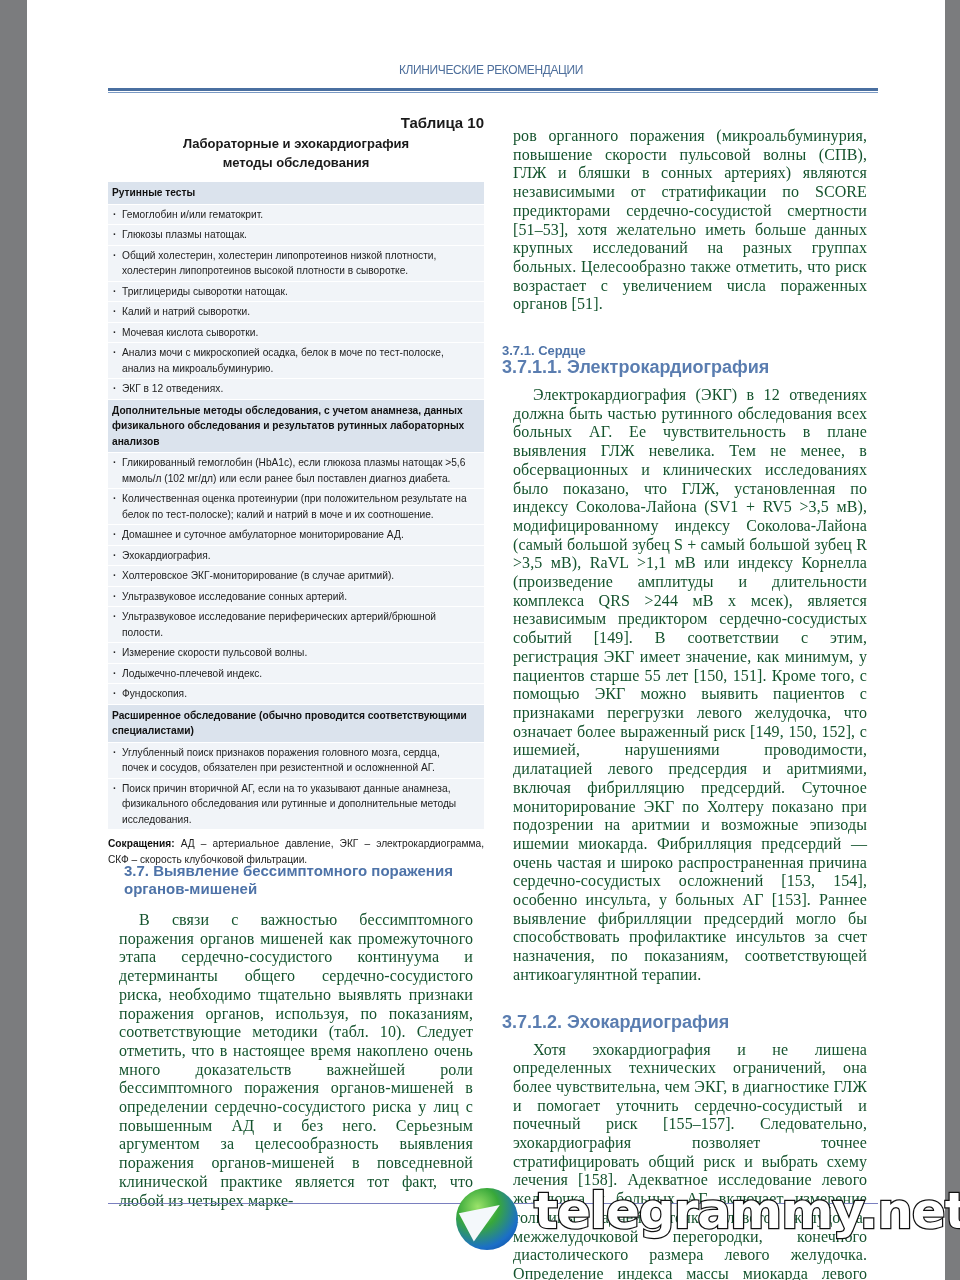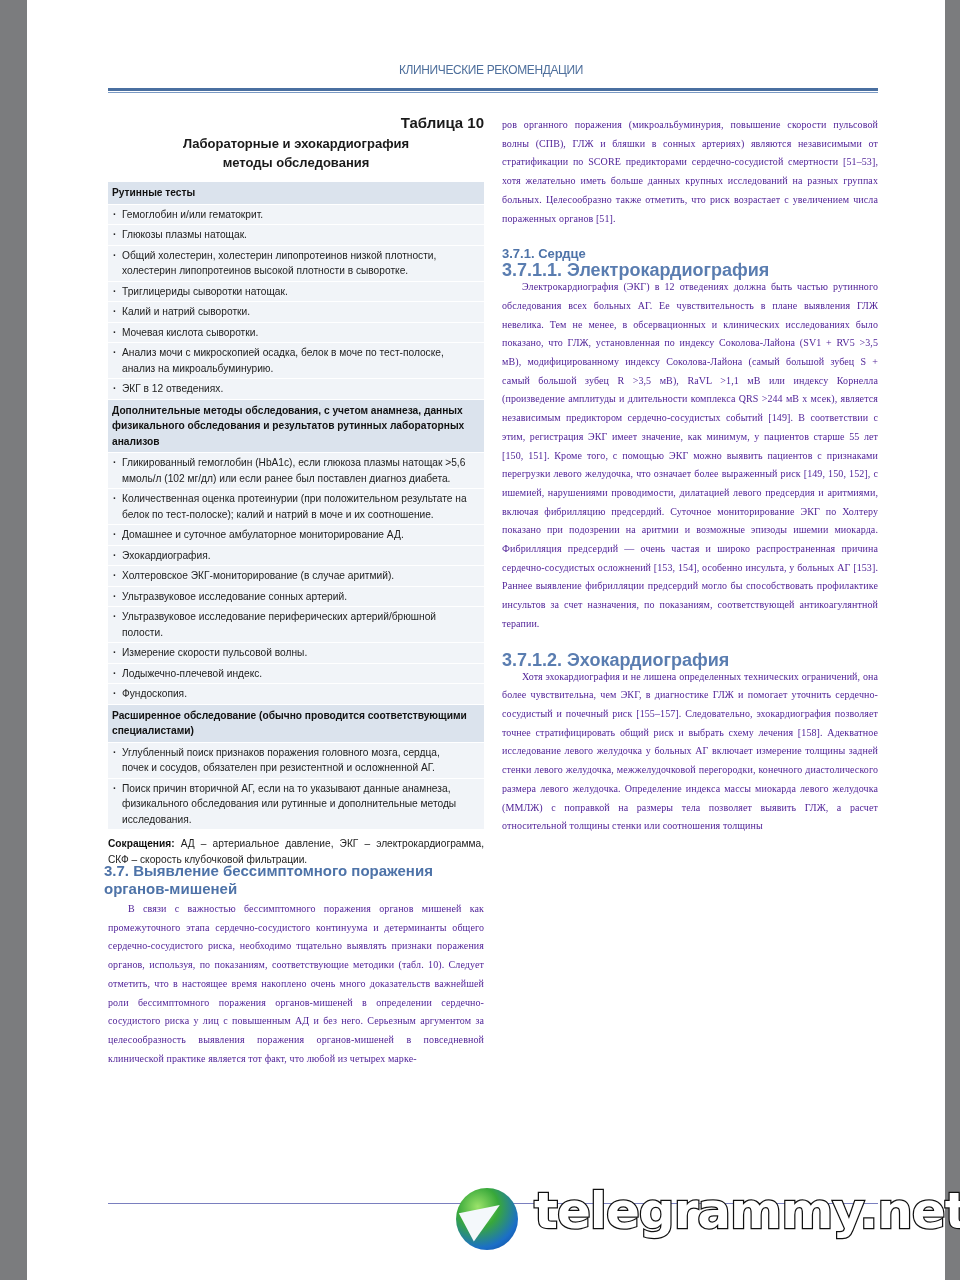--- a/index.html
+++ b/index.html
@@ -44,26 +44,26 @@
     border-bottom: 1px solid #ffffff;
   }
   .tbl .item::before { content: "·"; position: absolute; left: 5px; top: 2px; font-weight: bold; }
   .abbr {
     font-family: "Liberation Sans", sans-serif; font-size: 10.2px; line-height: 16px; color: #222;
     margin-top: 6px; text-align: justify;
   }
   .abbr b { color: #111; }
 
   .h2 {
-    position: absolute; left: 104px; top: 862px; width: 376px;
+    position: absolute; left: 124px; top: 862px; width: 376px;
     font-family: "Liberation Sans", sans-serif; font-weight: bold; font-size: 15px; line-height: 18px;
     color: #4e73a8; margin: 0;
   }
   .body-text {
-    font-size: 10px; line-height: 18.7px; color: #4c1d95; text-align: justify; margin: 0;
+    font-size: 16px; line-height: 18.7px; color: #14532d; text-align: justify; margin: 11px;
     letter-spacing: 0.1px;
   }
   .indent { text-indent: 20px; }
   .left-body { position: absolute; left: 108px; top: 900px; width: 376px; }
 
   
   .col-right { position: absolute; left: 502px; top: 116px; width: 376px; }
   .h3 {
     font-family: "Liberation Sans", sans-serif; font-weight: bold; font-size: 13px; color: #4e73a8;
     margin: 0; line-height: 17px;

